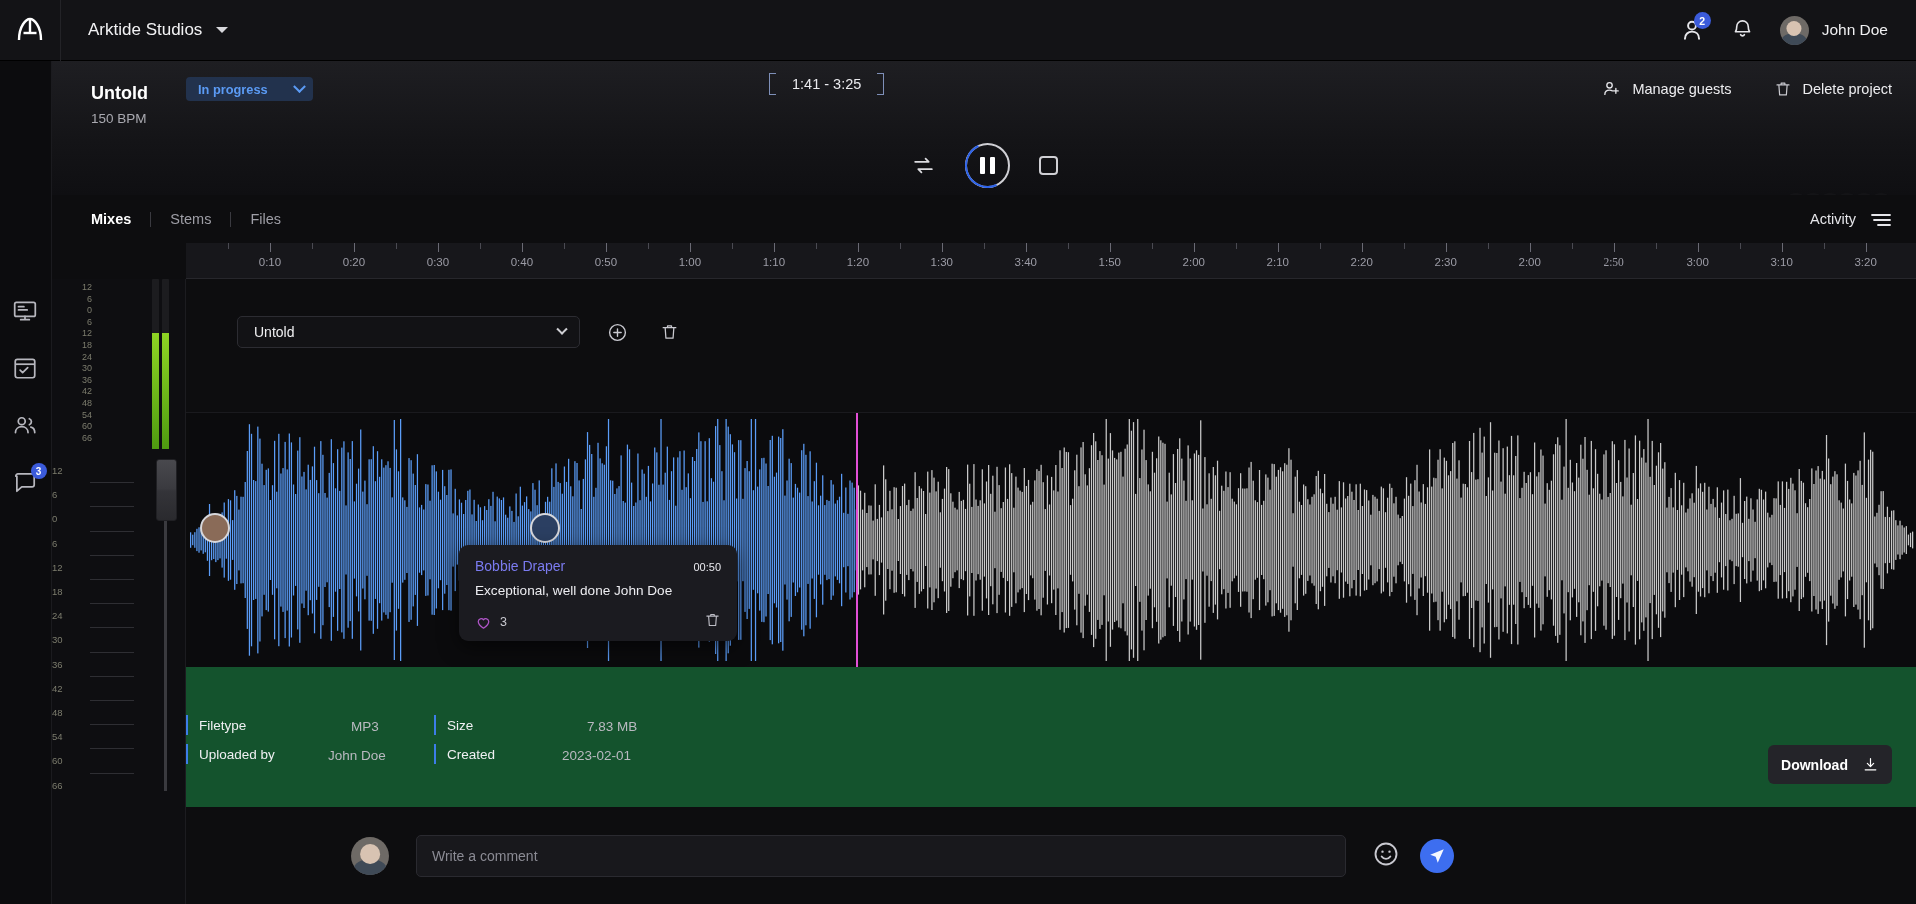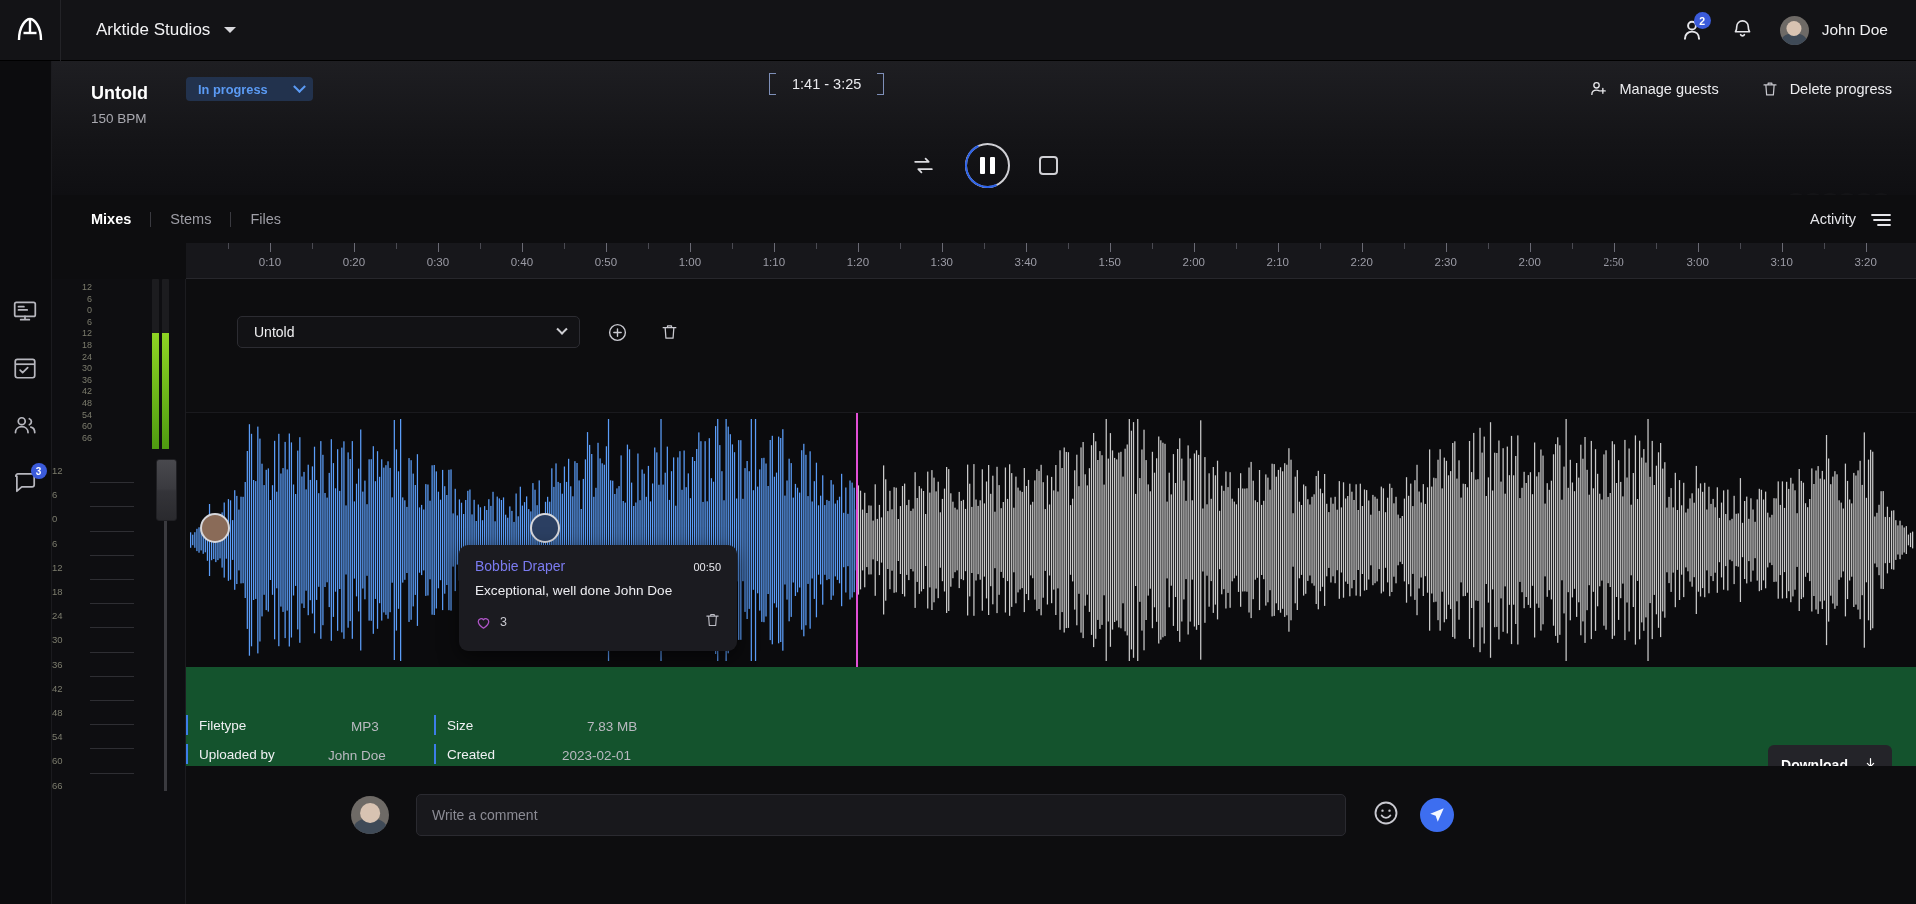--- a/index.html
+++ b/index.html
@@ -18,21 +18,21 @@
     background: #131316;
     border-bottom: 1px solid #000;
     display: flex; align-items: center;
   }
   #logo-cell {
     width: 61px; height: 61px; display: flex; align-items: center;
     justify-content: center; border-right: 1px solid #232327;
   }
   #workspace-switcher {
     display: flex; align-items: center; gap: 14px;
-    margin-left: 35px; cursor: pointer;
+    margin-left: 27px; cursor: pointer;
   }
   #workspace-name { font-size: 17px; color: #f2f2f4; font-weight: 400; }
   .caret-down {
     width: 0; height: 0; border-left: 6px solid transparent;
     border-right: 6px solid transparent; border-top: 6px solid #d8d8dc;
   }
   #topbar-right {
     margin-left: auto; display: flex; align-items: center;
     gap: 26px; margin-right: 28px;
   }
@@ -196,21 +196,21 @@
   #wave-area {
     position: absolute; left: 186px; top: 413px; width: 1730px; height: 254px;
     background: #0b0b0d; overflow: hidden;
   }
   #wave-svg { position: absolute; left: 0; top: 0; }
   #playhead { position: absolute; top: 0; width: 2px; height: 254px; background: #e24fd6; }
   .wave-avatar { position: absolute; width: 30px; height: 30px; border-radius: 50%;
                  border: 2px solid #d7d7db; cursor: pointer; }
   #comment-card {
     position: absolute; width: 278px; border-radius: 9px; background: #1b1b20;
-    box-shadow: 0 6px 20px rgba(0,0,0,.55); padding: 13px 16px 18px;
+    box-shadow: 0 6px 20px rgba(0,0,0,.55); padding: 13px 16px 8px;
   }
   #cc-top { display: flex; justify-content: space-between; align-items: baseline; }
   #cc-author { font-size: 14px; color: #7b7bf0; }
   #cc-time { font-size: 11px; color: #e9e9ee; }
   #cc-body { font-size: 13.6px; color: #ededf1; margin-top: 9px; }
   #cc-foot { display: flex; align-items: center; margin-top: 13px; }
   #cc-likes { font-size: 12.5px; color: #c9c9d0; margin-left: 8px; }
   #cc-del { margin-left: auto; cursor: pointer; }
 
   
@@ -224,21 +224,21 @@
   .meta-val { position: absolute; font-size: 13.5px; color: #b9b9c0; }
   #download-btn {
     position: absolute; right: 24px; top: 78px; width: 124px; height: 39px;
     background: #242429; border-radius: 6px; display: flex; align-items: center;
     justify-content: center; gap: 14px; cursor: pointer;
   }
   #download-label { font-size: 14px; font-weight: 700; color: #fff; }
 
   
   #comment-bar {
-    position: absolute; left: 186px; top: 766px; width: 1730px; height: 97px;
+    position: absolute; left: 186px; top: 807px; width: 1730px; height: 97px;
     background: #0d0d0f; display: flex; align-items: center;
   }
   #comment-avatar { width: 38px; height: 38px; margin-left: 165px; }
   #comment-input {
     width: 930px; height: 42px; margin-left: 27px; background: #18181c;
     border: 1px solid #2a2a30; border-radius: 5px; color: #e9e9ee;
     font-size: 14px; font-family: "Liberation Sans", sans-serif; padding: 0 15px;
     outline: none;
   }
   #comment-input::placeholder { color: #8b8b94; }
@@ -350,21 +350,21 @@
         <circle cx="9.5" cy="8" r="3.4"></circle>
         <path d="M3.6 19.5c0-3.4 2.6-5.4 5.9-5.4 1.4 0 2.6.3 3.6.9" stroke-linecap="round"></path>
         <path d="M17.5 12v6M14.5 15h6" stroke-linecap="round"></path>
       </svg>
       <span>Manage guests</span>
     </div>
     <div class="hdr-action">
       <svg width="18" height="18" viewBox="0 0 24 24" fill="none" stroke="#c8c8ce" stroke-width="1.6">
         <path d="M4 6.5h16M9.5 6.5V4.2h5v2.3M6.5 6.5l1 13.3h9l1-13.3" stroke-linecap="round" stroke-linejoin="round"></path>
       </svg>
-      <span>Delete progress</span>
+      <span>Delete project</span>
     </div>
   </div>
 
   <div id="collab-avatars">
     <div class="avatar" style="background:#7b5f52"></div>
     <div class="avatar" style="background:#4c6d4f"></div>
     <div class="avatar" style="background:#5b7a63"></div>
     <div class="avatar" style="background:#3f5f7a"></div>
     <div class="avatar" style="background:#6b5a7a"></div>
     <div class="avatar" style="background:#2f4f72"></div>

